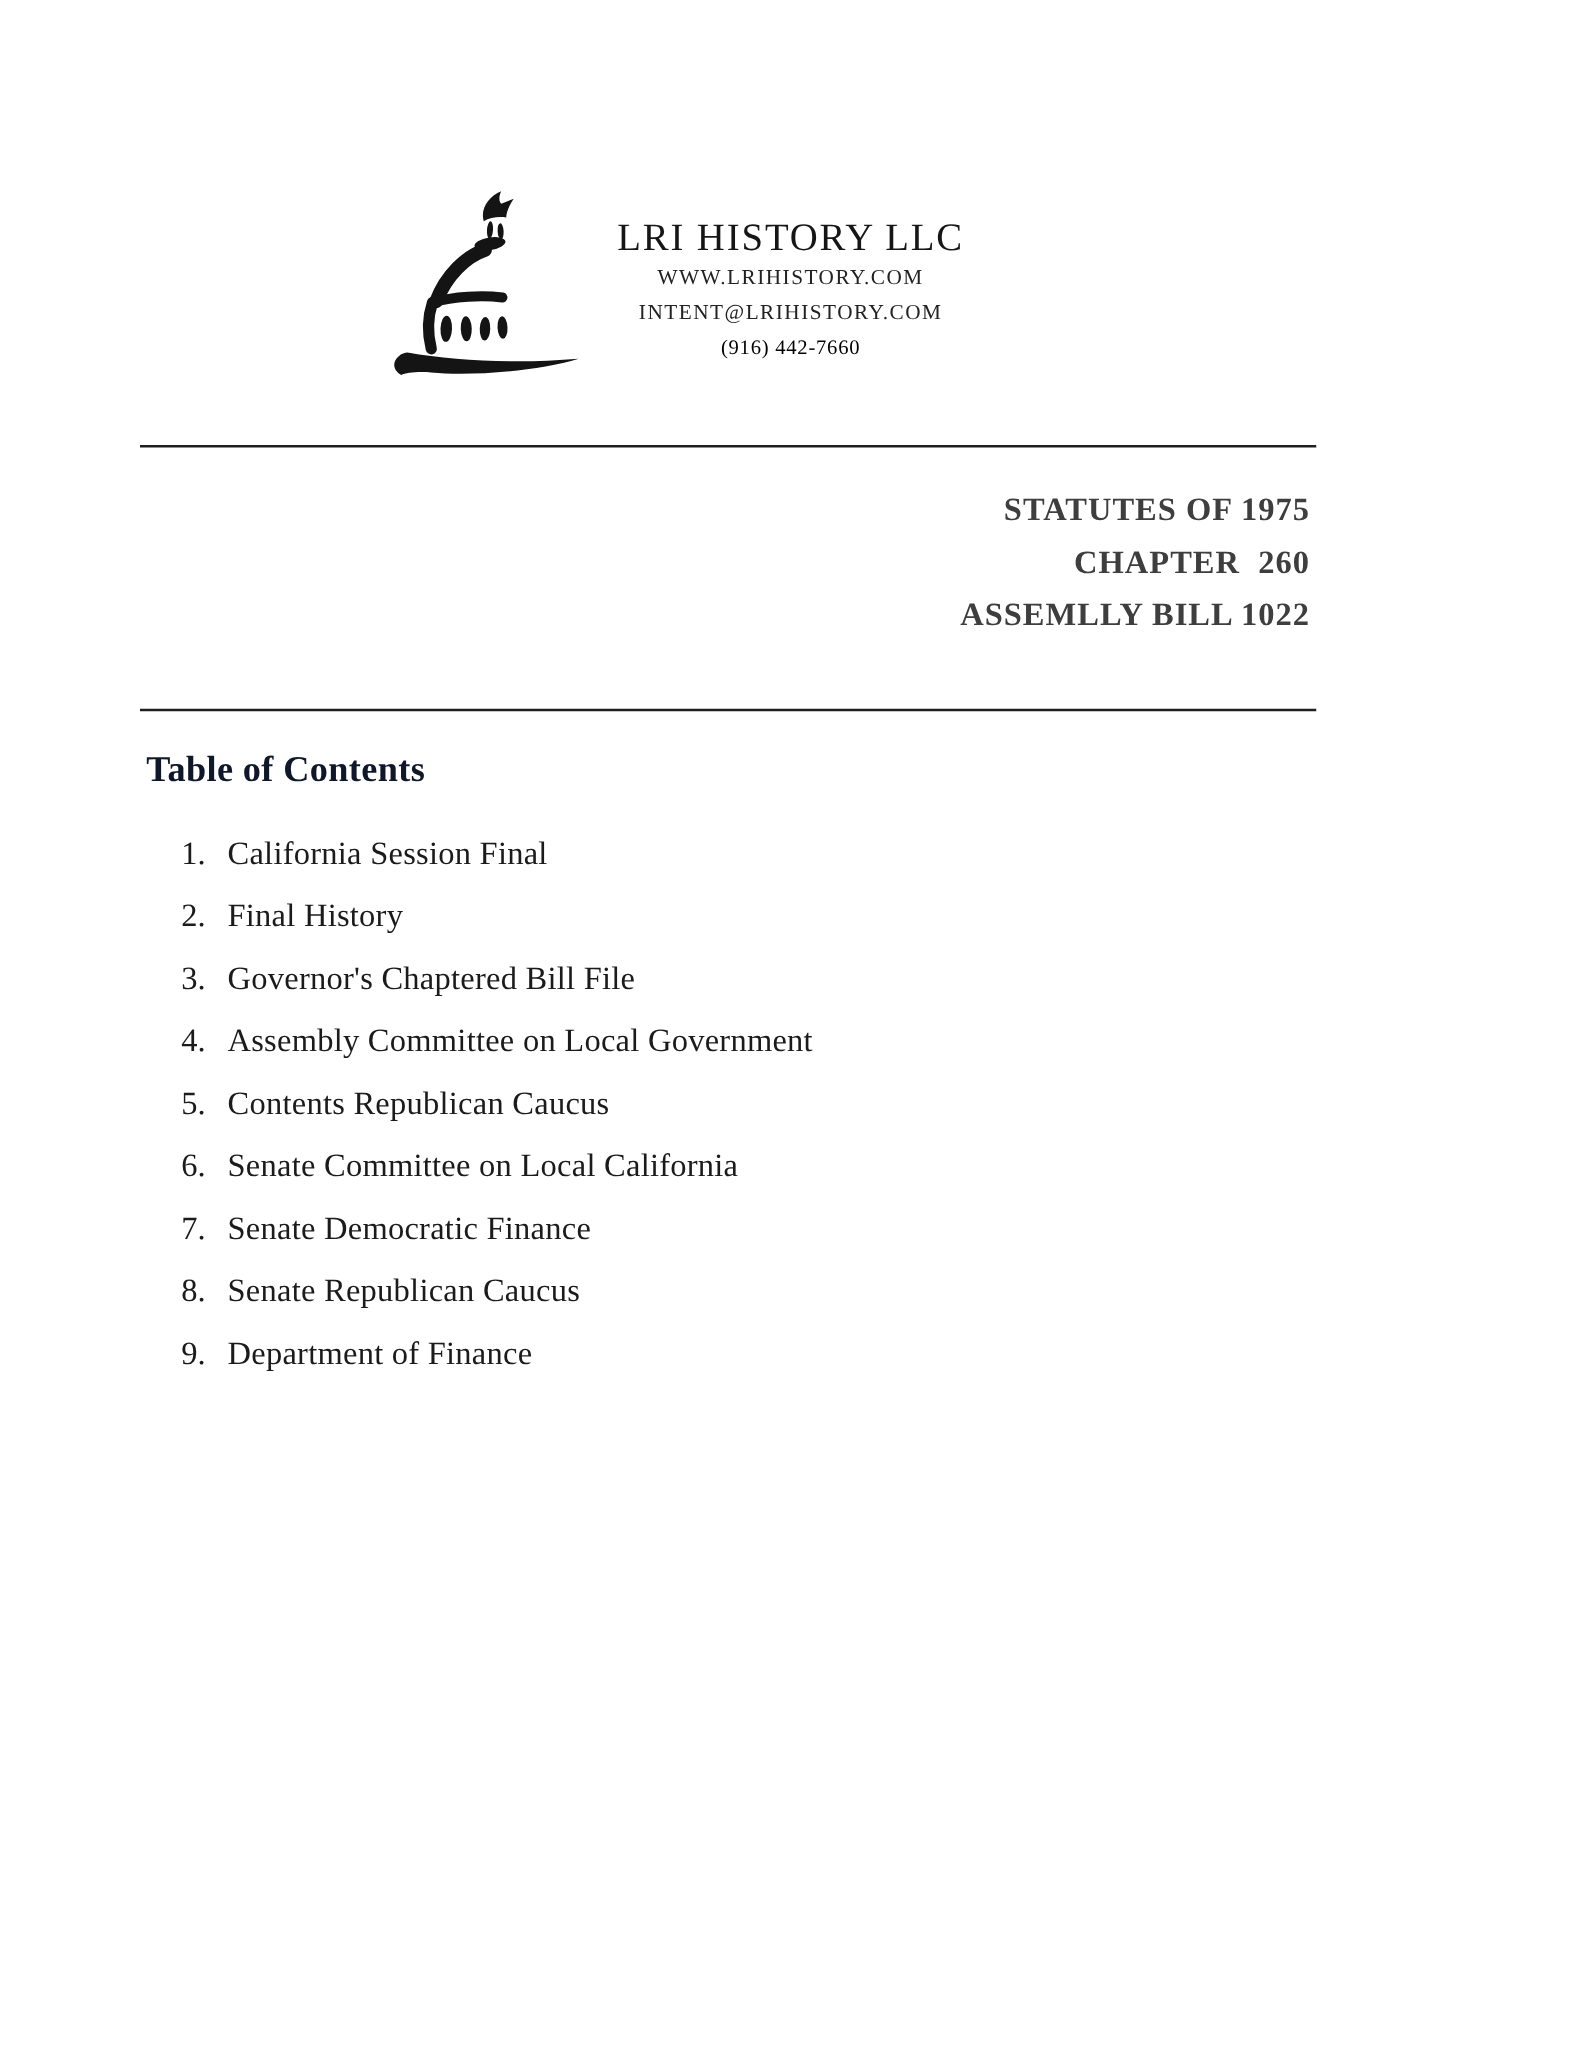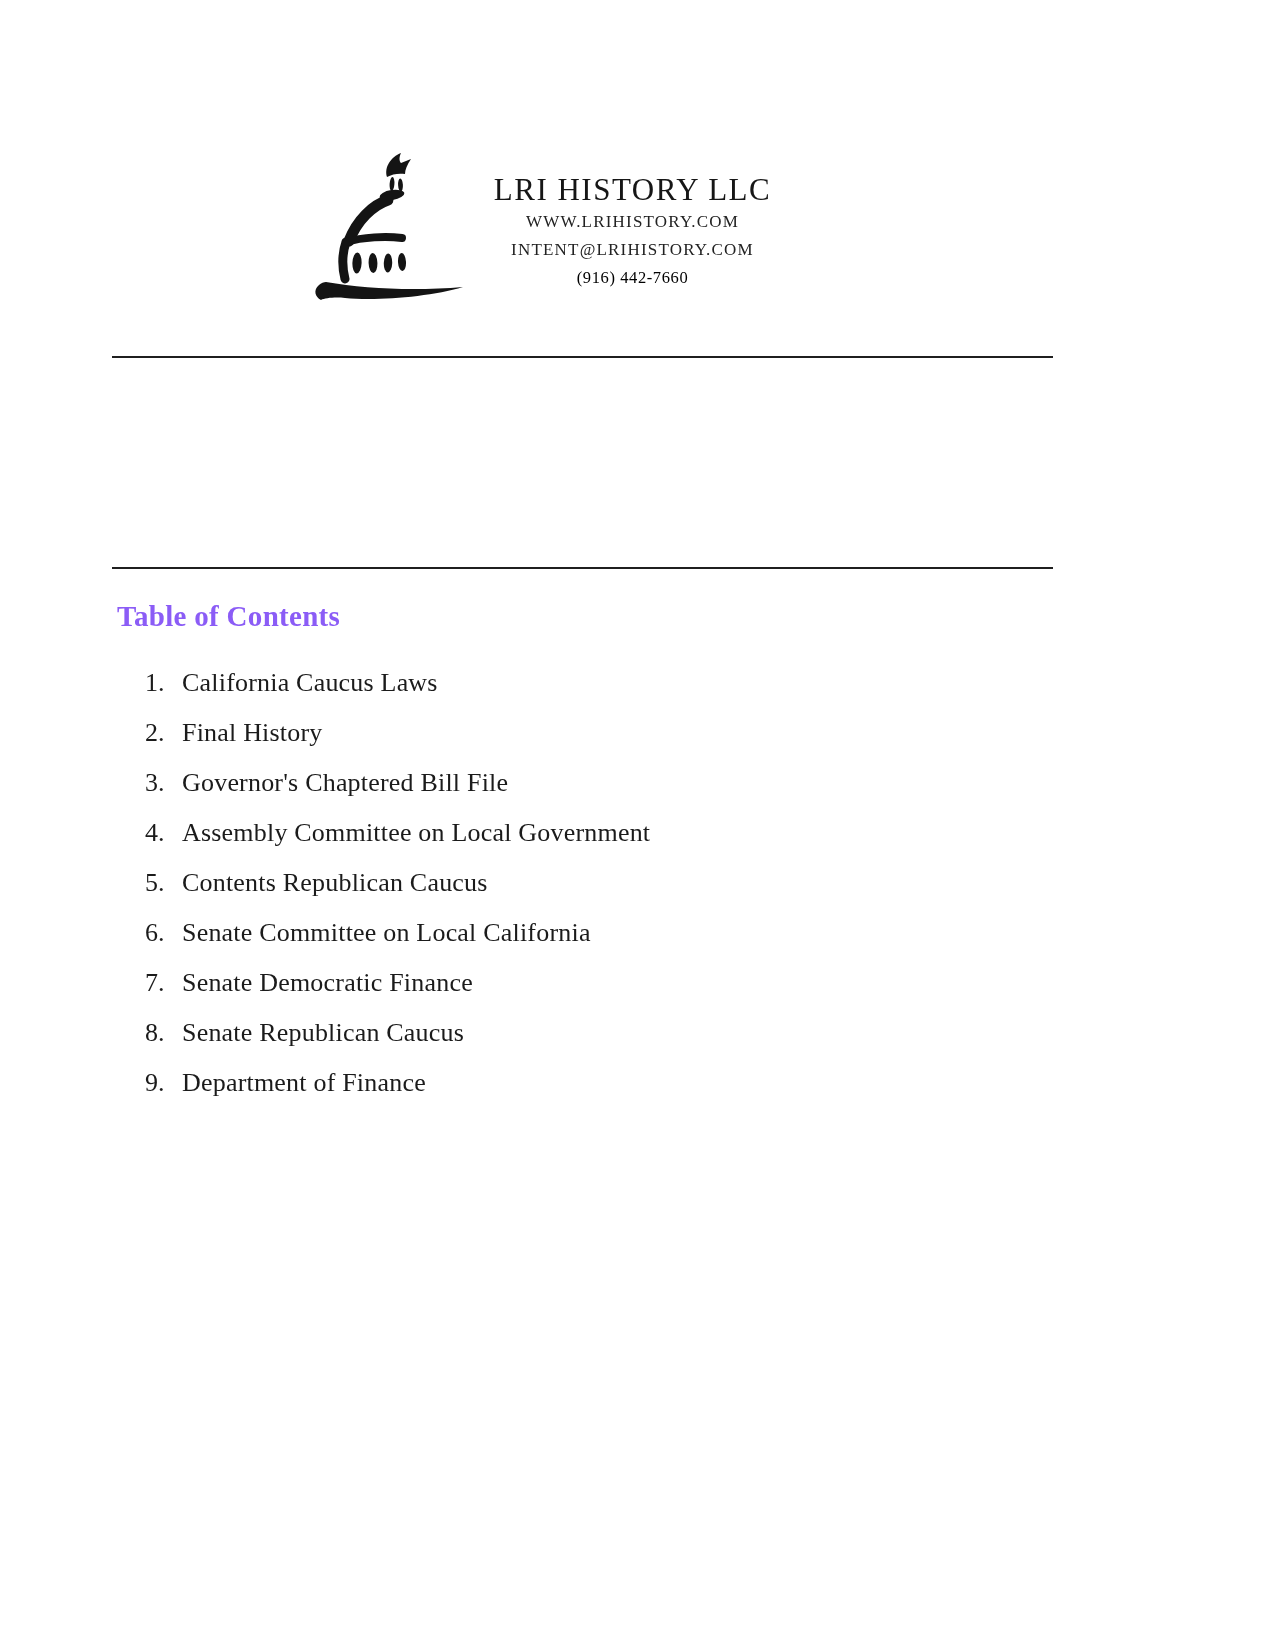--- a/index.html
+++ b/index.html
@@ -82,21 +82,21 @@
     white-space: pre; 
   }
 
   
   .toc-title {
     position: absolute;
     left: 117px;
     top: 584px;
     font-size: 29px;
     font-weight: bold;
-    color: #8b5cf6;
+    color: #0f172a;
     letter-spacing: 0.3px;
   }
   .toc-list {
     position: absolute;
     left: 145px;
     top: 650px;
     width: 800px;
   }
   .toc-item {
     display: flex;
@@ -154,27 +154,32 @@
   <div class="contact-block">
     <div class="company-name">LRI HISTORY LLC</div>
     <div class="contact-line">WWW.LRIHISTORY.COM</div>
     <div class="contact-line">INTENT@LRIHISTORY.COM</div>
     <div class="contact-phone">(916) 442-7660</div>
   </div>
 
   <div class="rule rule-1"></div>
   <div class="rule rule-2"></div>
 
+  <div class="case-block">
+    <div class="case-line">STATUTES OF 1975</div>
+    <div class="case-line">CHAPTER  260</div>
+    <div class="case-line">ASSEMLLY BILL 1022</div>
+  </div>
 
   <div class="toc-title">Table of Contents</div>
 
   <div class="toc-list">
     <div class="toc-item">
       <span class="toc-num">1.</span>
-      <span class="toc-label">California Caucus Laws</span>
+      <span class="toc-label">California Session Final</span>
     </div>
     <div class="toc-item">
       <span class="toc-num">2.</span>
       <span class="toc-label">Final History</span>
     </div>
     <div class="toc-item">
       <span class="toc-num">3.</span>
       <span class="toc-label">Governor's Chaptered Bill File</span>
     </div>
     <div class="toc-item">

